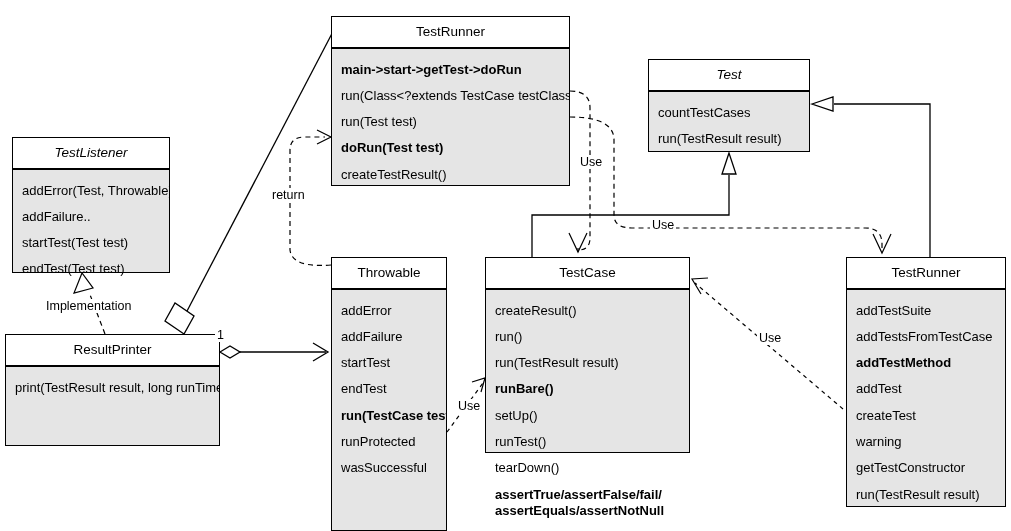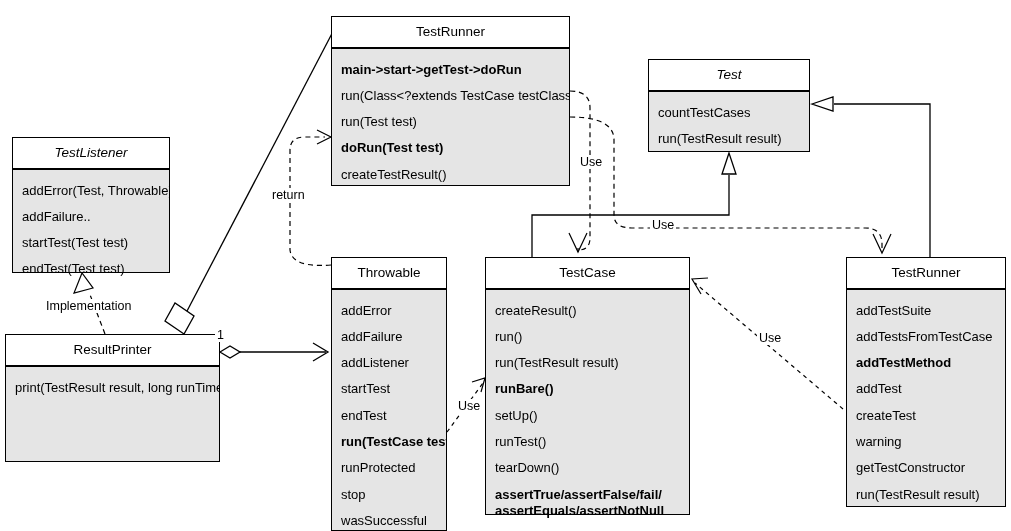--- a/index.html
+++ b/index.html
@@ -130,21 +130,21 @@
   <div class="uml-class" style="left:12px; top:137px; width:158px; height:136px;">
     <div class="uml-title iface">TestListener</div>
     <div class="uml-members">
       <div class="uml-member">addError(Test, Throwable)</div>
       <div class="uml-member">addFailure..</div>
       <div class="uml-member">startTest(Test test)</div>
       <div class="uml-member">endTest(Test test)</div>
     </div>
   </div>
 
-  <div class="uml-class" style="left:5px; top:334px; width:215px; height:128px;">
+  <div class="uml-class" style="left:5px; top:334px; width:215px; height:112px;">
     <div class="uml-title">ResultPrinter</div>
     <div class="uml-members">
       <div class="uml-member">print(TestResult result, long runTime)</div>
     </div>
   </div>
 
   <div class="uml-class" style="left:331px; top:16px; width:239px; height:170px;">
     <div class="uml-title">TestRunner</div>
     <div class="uml-members">
       <div class="uml-member bold">main-&gt;start-&gt;getTest-&gt;doRun</div>
@@ -161,31 +161,29 @@
       <div class="uml-member">countTestCases</div>
       <div class="uml-member">run(TestResult result)</div>
     </div>
   </div>
 
   <div class="uml-class" style="left:331px; top:257px; width:116px; height:274px;">
     <div class="uml-title">Throwable</div>
     <div class="uml-members">
       <div class="uml-member">addError</div>
       <div class="uml-member">addFailure</div>
-      <div class="uml-member">addListener</div>
       <div class="uml-member">startTest</div>
       <div class="uml-member">endTest</div>
       <div class="uml-member bold">run(TestCase test)</div>
       <div class="uml-member">runProtected</div>
-      <div class="uml-member">stop</div>
       <div class="uml-member">wasSuccessful</div>
     </div>
   </div>
 
-  <div class="uml-class" style="left:485px; top:257px; width:205px; height:258px;">
+  <div class="uml-class" style="left:485px; top:257px; width:205px; height:196px;">
     <div class="uml-title">TestCase</div>
     <div class="uml-members">
       <div class="uml-member">createResult()</div>
       <div class="uml-member">run()</div>
       <div class="uml-member">run(TestResult result)</div>
       <div class="uml-member bold">runBare()</div>
       <div class="uml-member">setUp()</div>
       <div class="uml-member">runTest()</div>
       <div class="uml-member">tearDown()</div>
       <div class="uml-member twoline">assertTrue/assertFalse/fail/

